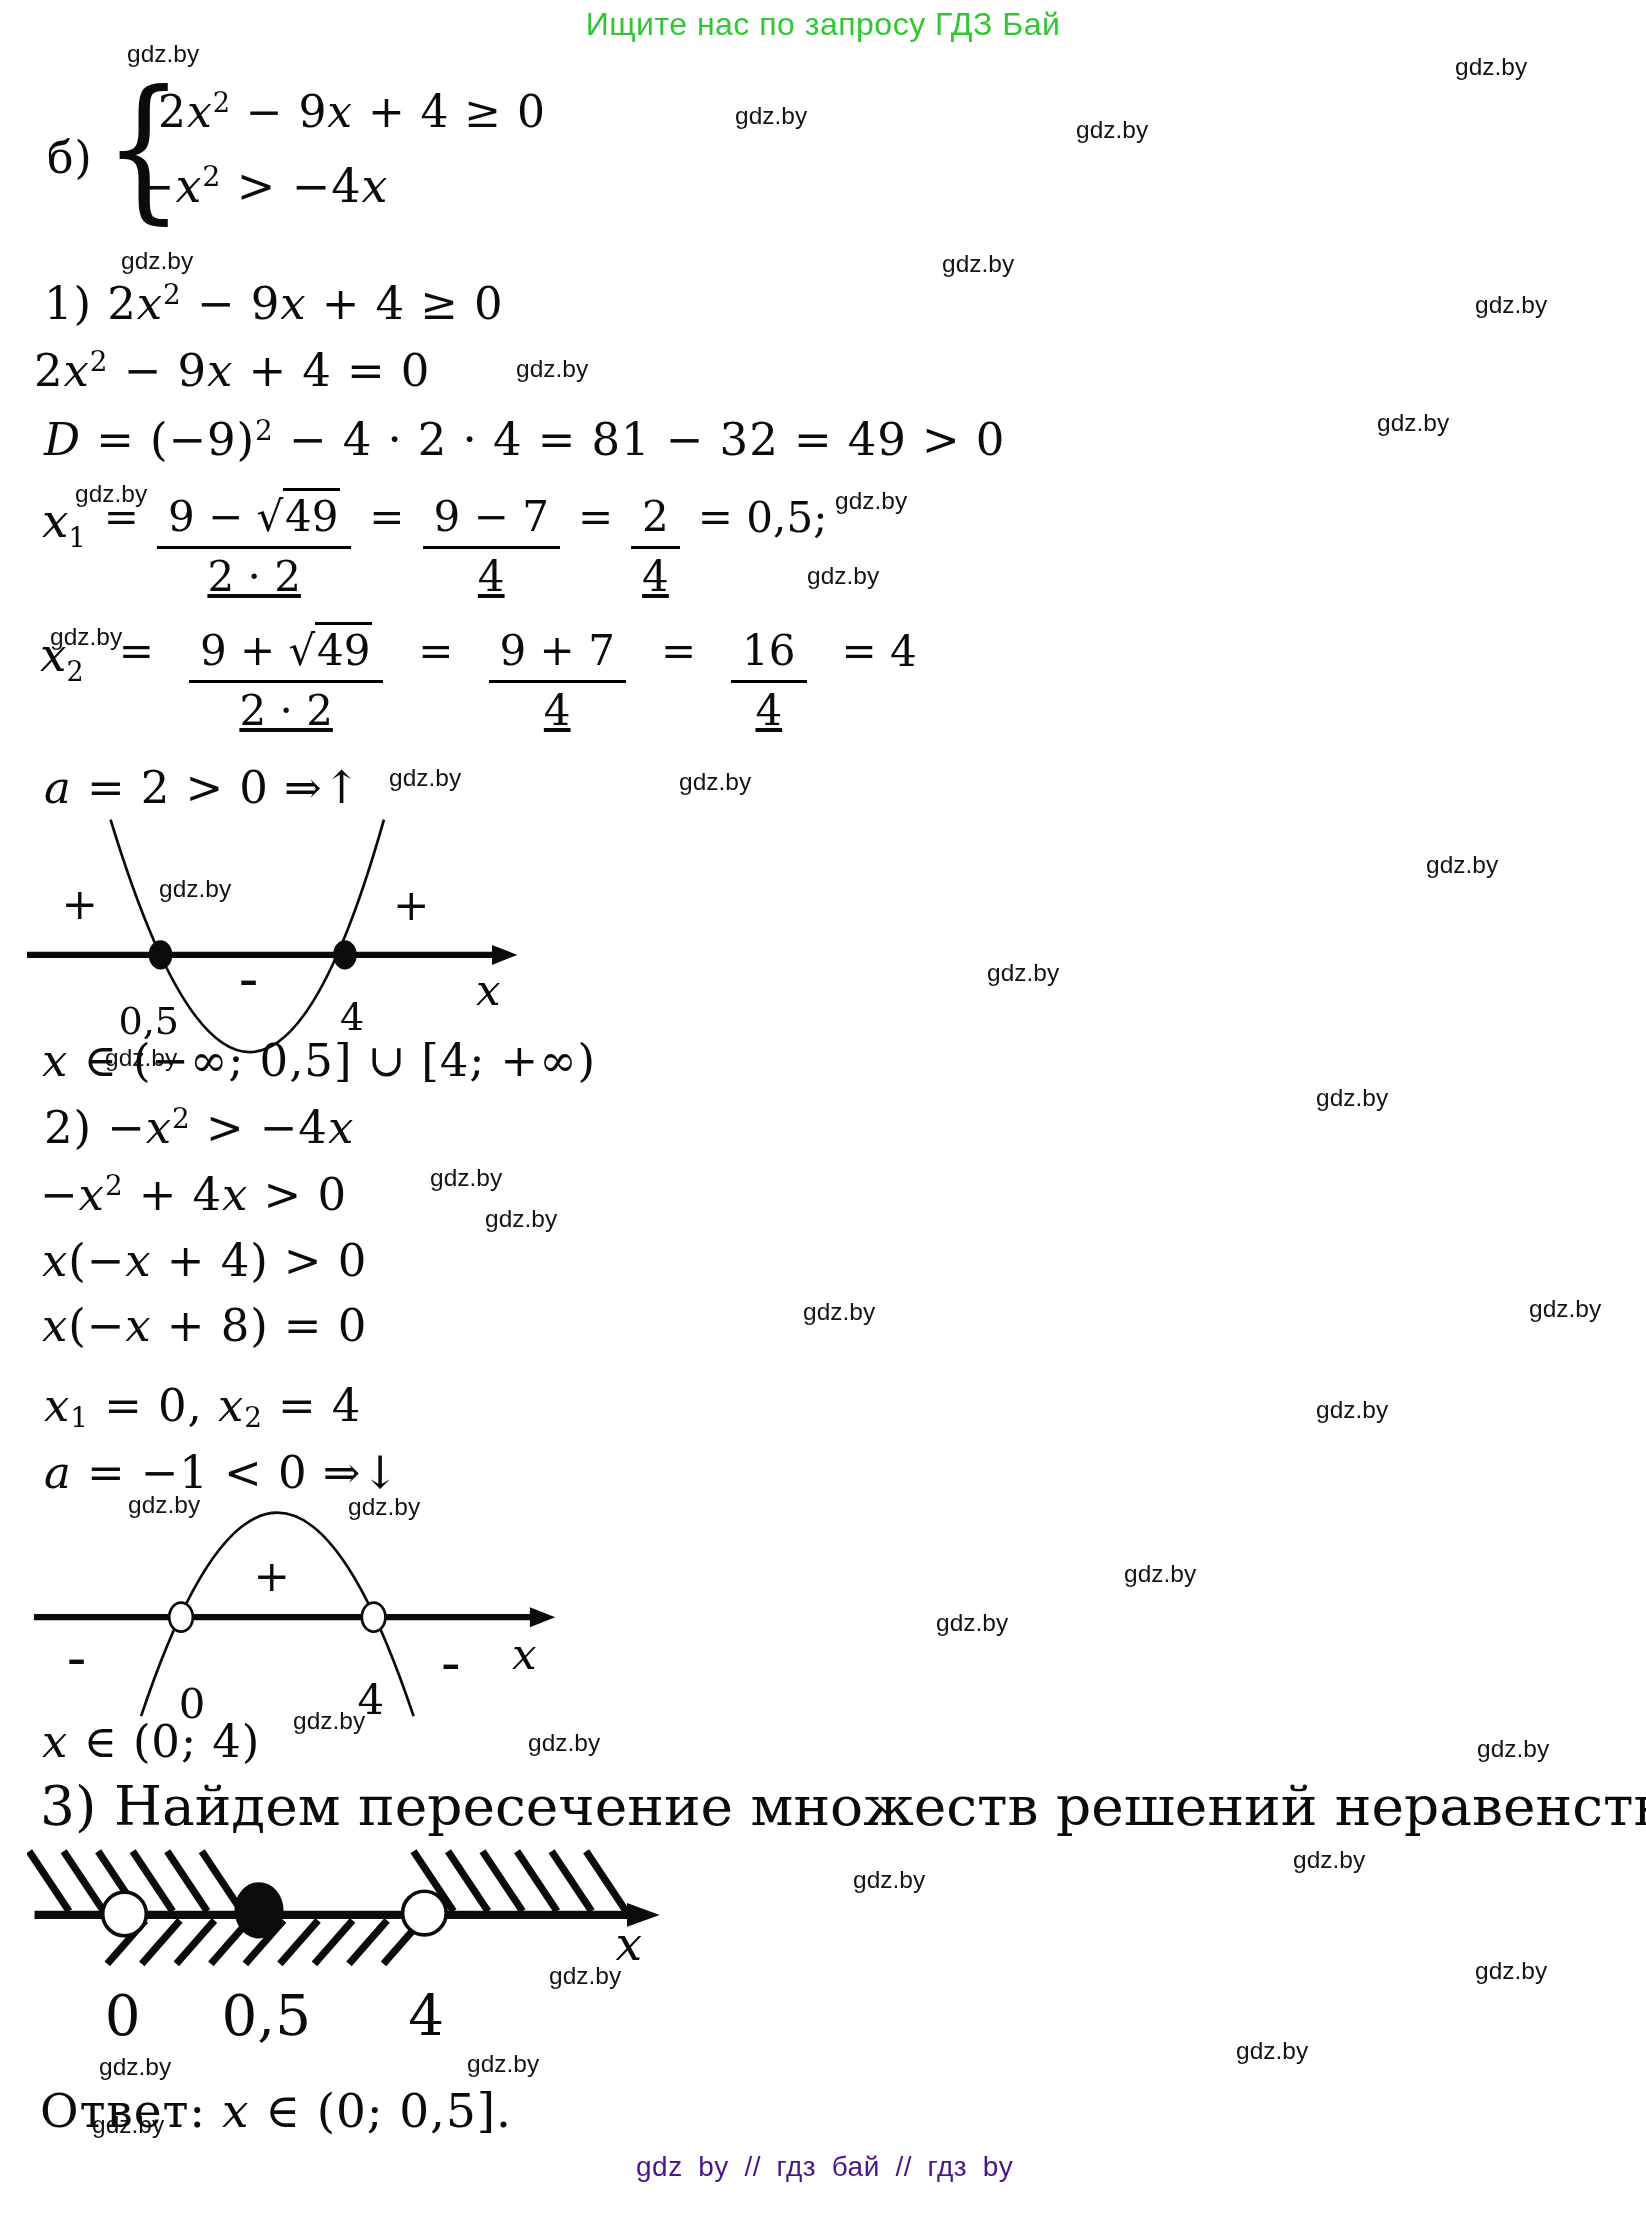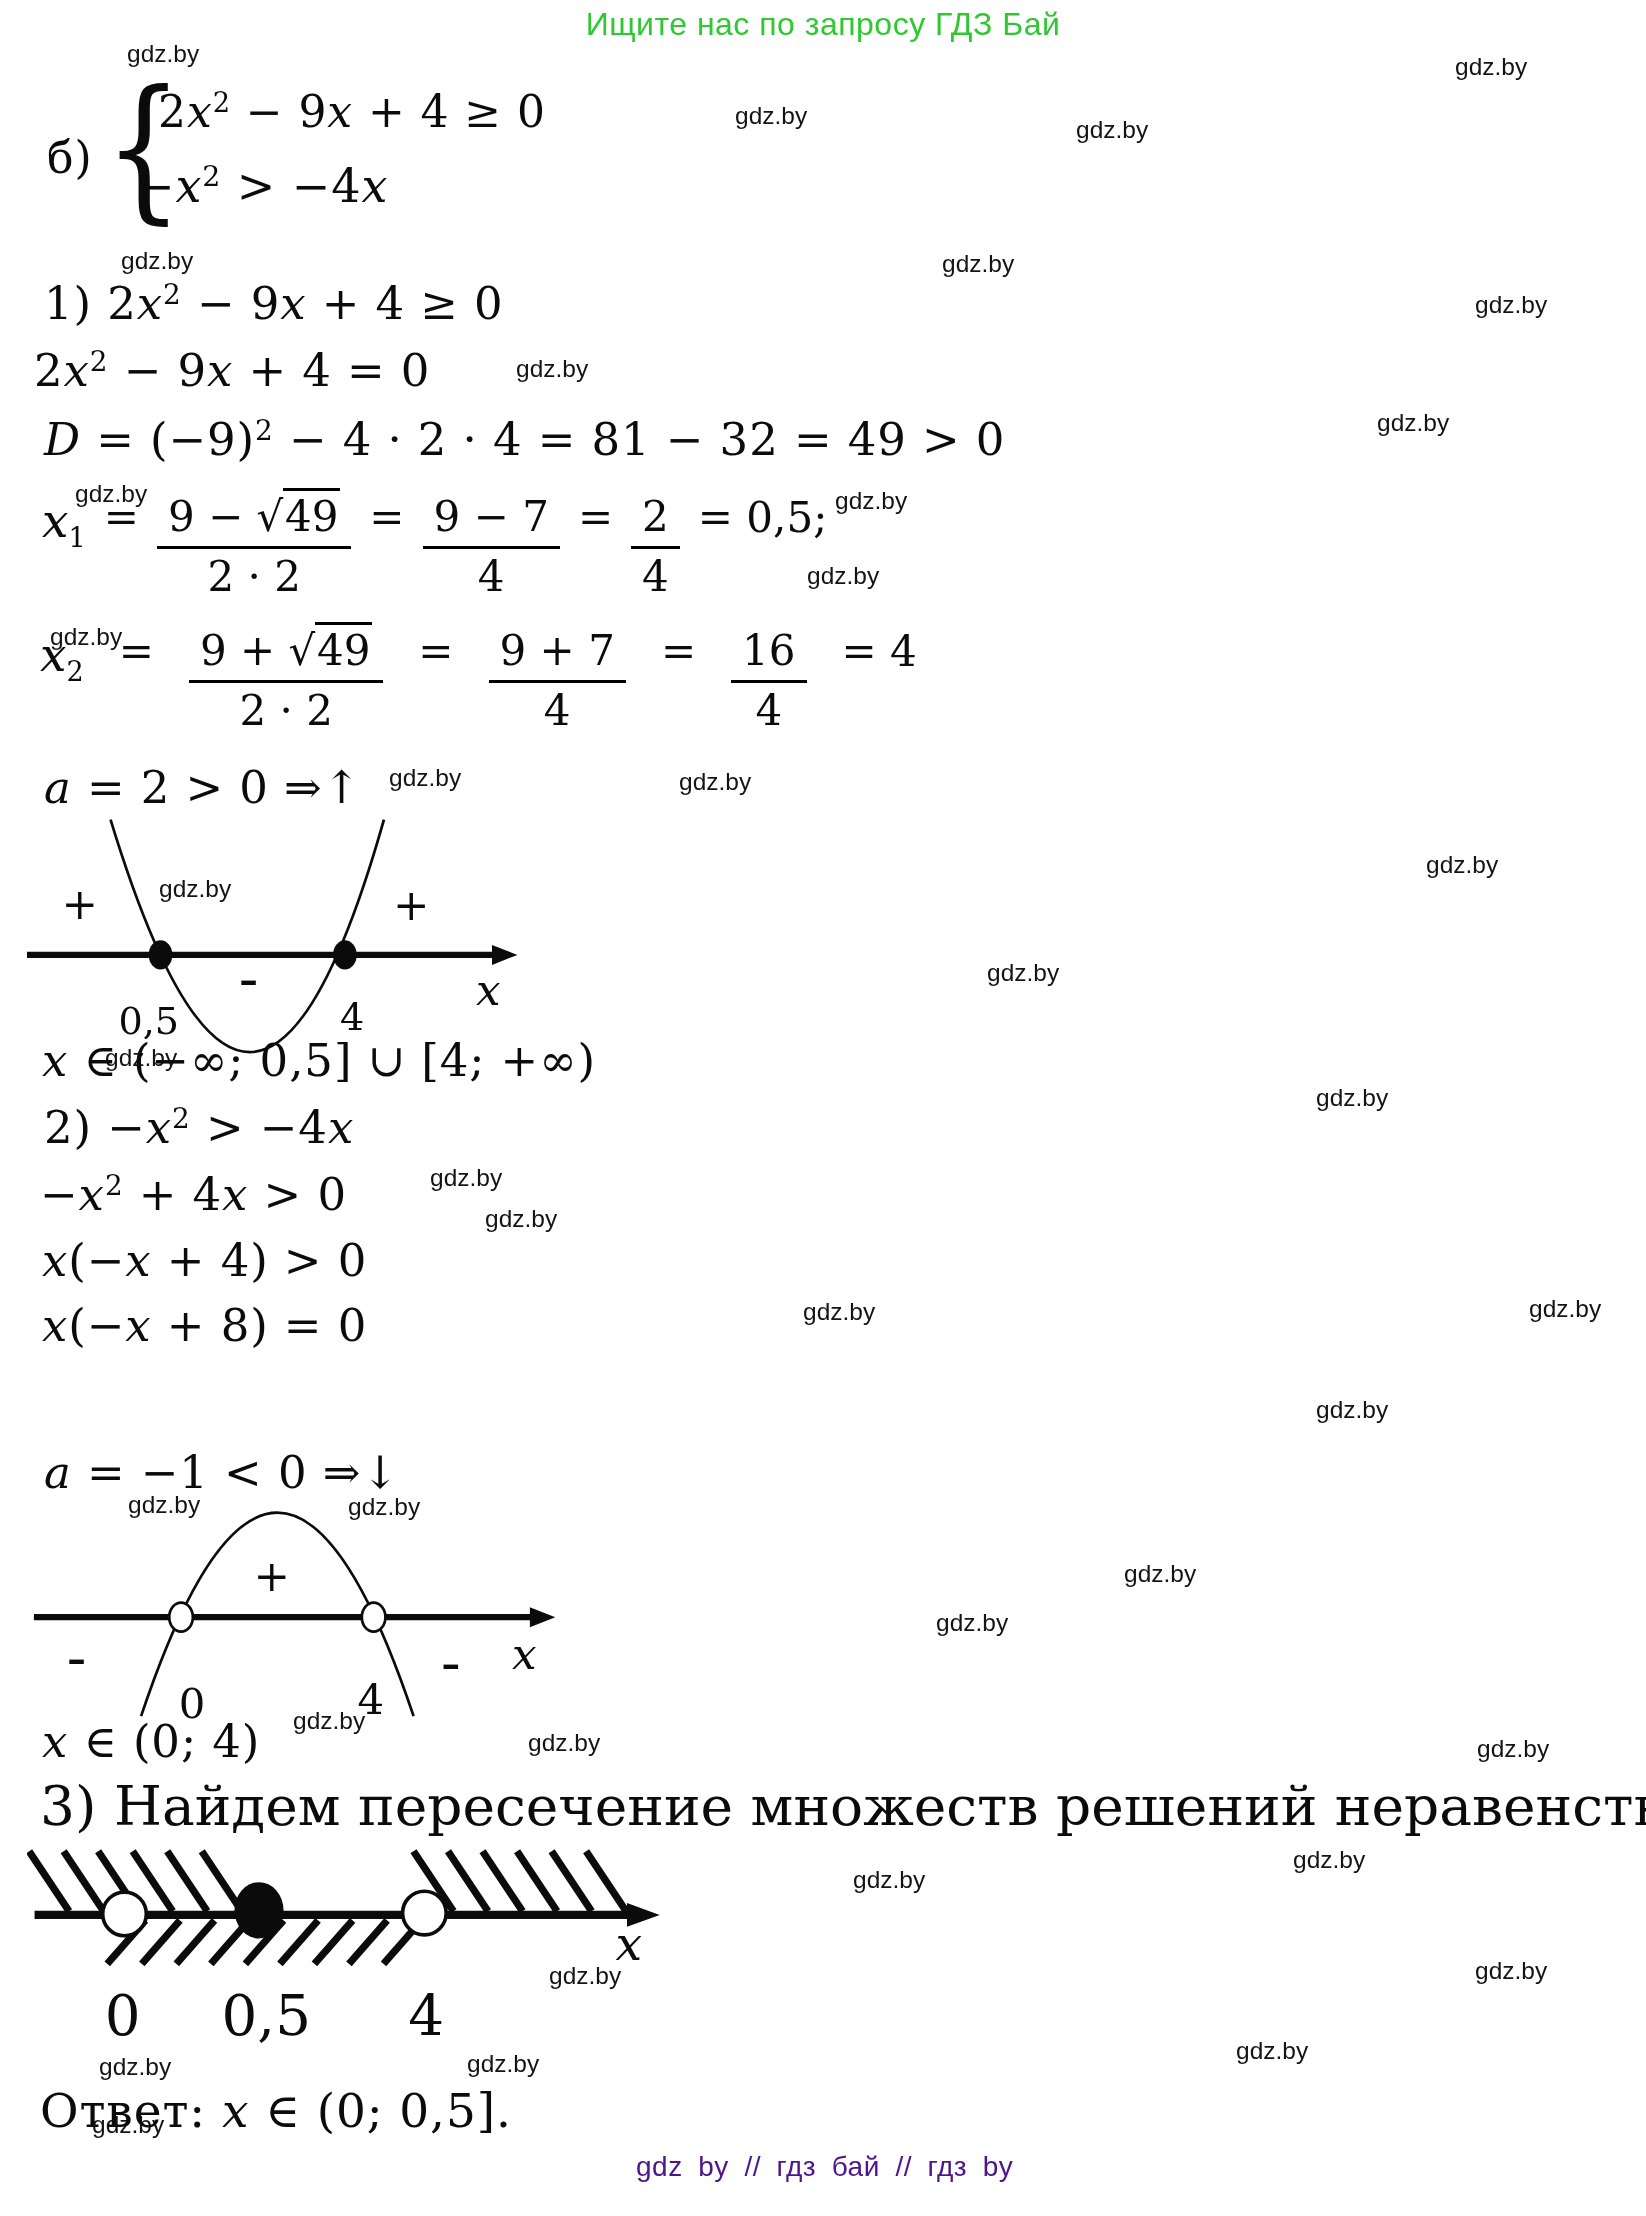--- a/index.html
+++ b/index.html
@@ -16,21 +16,21 @@
   .title{font-size:55px;letter-spacing:0;}
   .ans{font-size:47px;}
   .brace{position:absolute;left:104px;top:76px;font-size:156px;line-height:144px;
          transform:scaleX(.8);transform-origin:left top;}
   .frow{position:absolute;display:flex;gap:18px;
         font:400 42px "DejaVu Serif","Liberation Serif",serif;}
   .fvar{font-style:italic;font-size:47px;}
   .fvar sub{font-size:27px;font-style:normal;}
   .frac{display:flex;flex-direction:column;align-items:center;line-height:1.05;}
   .frac .num{border-bottom:3.6px solid #000;padding:1.8px 11px 7.3px;}
-  .frac .den{padding:5.5px 11px 0;}
+  .frac .den{padding:5.5px 11px 0;text-decoration:underline;}
   .rad{border-top:3.6px solid #000;padding:0.9px 1.8px 0;}
   .gsvg{position:absolute;}
   svg text{font-family:"DejaVu Serif","Liberation Serif",serif;fill:#0b0b0b;}
   .ftr{position:absolute;left:636px;top:2151px;font:400 28px "Liberation Sans",sans-serif;
        letter-spacing:0.5px;word-spacing:7.3px;white-space:nowrap;}
 </style>
 </head>
 <body>
 
 <div class="page">
@@ -143,20 +143,21 @@
     <text x="508" y="212" font-size="48" font-style="italic" text-anchor="middle">x</text>
     <text x="134" y="244" font-size="42" text-anchor="middle">0,5</text>
     <text x="358" y="240" font-size="42" text-anchor="middle">4</text>
   </svg>
 
   <div class="ml" style="left:42px;top:1035px;"><span class="seg-i">x</span><span> ∈ (−∞; 0,5] ∪ [4; +∞)</span></div>
   <div class="ml" style="left:44px;top:1102px;"><span>2) −</span><span class="seg-i">x</span><span class="seg-sup">2</span><span> &gt; −4</span><span class="seg-i">x</span></div>
   <div class="ml" style="left:40px;top:1169px;"><span>−</span><span class="seg-i">x</span><span class="seg-sup">2</span><span> + 4</span><span class="seg-i">x</span><span> &gt; 0</span></div>
   <div class="ml" style="left:42px;top:1235px;"><span class="seg-i">x</span><span>(−</span><span class="seg-i">x</span><span> + 4) &gt; 0</span></div>
   <div class="ml" style="left:42px;top:1300px;"><span class="seg-i">x</span><span>(−</span><span class="seg-i">x</span><span> + 8) = 0</span></div>
+  <div class="ml" style="left:44px;top:1380px;"><span class="seg-i">x</span><span class="seg-sub">1</span><span> = 0, </span><span class="seg-i">x</span><span class="seg-sub">2</span><span> = 4</span></div>
   <div class="ml" style="left:44px;top:1447px;"><span class="seg-i">a</span><span> = −1 &lt; 0 ⇒↓</span></div>
 
   <svg class="gsvg" style="left:23px;top:1489px;" width="545" height="250" viewBox="0 0 600 275">
     <path d="M 130 250 Q 280 -198 430 250" fill="none" stroke="#0b0b0b" stroke-width="3"></path>
     <line x1="12" y1="141" x2="560" y2="141" stroke="#0b0b0b" stroke-width="7"></line>
     <polygon points="558,130 586,141 558,152" fill="#0b0b0b"></polygon>
     <ellipse cx="174" cy="141" rx="13" ry="16" fill="#ffffff" stroke="#0b0b0b" stroke-width="3"></ellipse>
     <ellipse cx="386" cy="141" rx="13" ry="16" fill="#ffffff" stroke="#0b0b0b" stroke-width="3"></ellipse>
     <text x="274" y="112" font-size="48" text-anchor="middle">+</text>
     <text x="59" y="207" font-size="64" text-anchor="middle">-</text>

